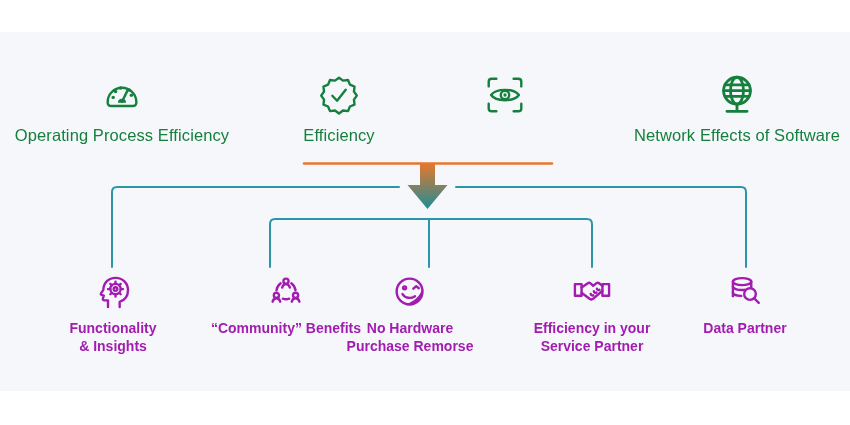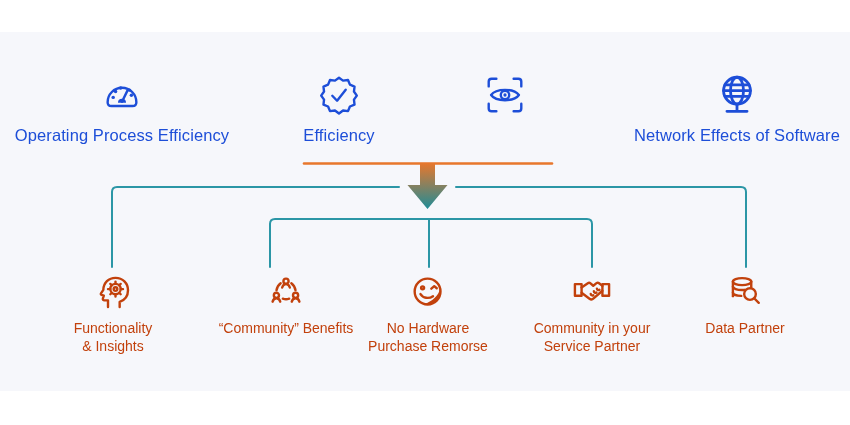--- a/index.html
+++ b/index.html
@@ -13,28 +13,28 @@
   .panel{
     position:absolute;left:0;top:32px;width:850px;height:359px;
     background:#f6f7fb;
   }
   svg.connectors{position:absolute;left:0;top:0;width:850px;height:425px;pointer-events:none;}
 
   .item{position:absolute;text-align:center;}
   .item .icwrap{display:flex;justify-content:center;}
   .item .label{white-space:pre-line;}
 
-  .top-item{top:72px;width:240px;color:#1d4ed8;}
+  .top-item{top:72px;width:240px;color:#15803d;}
   .top-item .label{margin-top:7px;font-size:16.5px;line-height:1.25;letter-spacing:.1px;}
-  .bottom-item{top:272px;width:180px;color:#c2410c;}
+  .bottom-item{top:272px;width:180px;color:#a21caf;font-weight:bold;}
   .bottom-item .label{margin-top:7px;font-size:14px;line-height:1.3;}
 
   
   .t0{left:2px;}  .t1{left:219px;} .t2{left:385px;} .t3{left:617px;}
-  .b0{left:23px;} .b1{left:196px;} .b2{left:338px;} .b3{left:502px;} .b4{left:655px;}
+  .b0{left:23px;} .b1{left:196px;} .b2{left:320px;} .b3{left:502px;} .b4{left:655px;}
 
   .ic{display:block;}
   .ic *{vector-effect:non-scaling-stroke;}
   .ic .s{fill:none;stroke:currentColor;stroke-width:2.4;stroke-linecap:round;stroke-linejoin:round;}
   .ic .s3{fill:none;stroke:currentColor;stroke-width:2.8;stroke-linecap:round;stroke-linejoin:round;}
   .ic .f{fill:currentColor;stroke:none;}
 </style>
 </head>
 <body>
 
@@ -159,21 +159,21 @@
         <svg class="ic" width="40" height="40" viewBox="0 0 48 48">
       <path class="s" d="M3.5,14.5 H11.5 V28.5 H3.5 Z"></path>
       <path class="s" d="M44.5,14.5 H36.5 V28.5 H44.5 Z"></path>
       <path class="s" d="M11.5,18.5 L19,13.4 C20,12.7 21.3,12.8 22.2,13.6 L25.5,16.5 L29.4,13.4 C30.3,12.7 31.6,12.8 32.5,13.5 L36.5,16.7"></path>
       <path class="s" d="M11.5,25 L21,32 C22.5,33.1 24.5,33 25.9,31.7 L36.5,22.5"></path>
       <path class="s" d="M22.5,26.3 A2,2 0 0 0 25.6,27.8"></path>
       <path class="s" d="M26.2,23.1 A2,2 0 0 0 29.3,24.6"></path>
       <path class="s" d="M29.9,19.9 A2,2 0 0 0 33,21.4"></path>
     </svg>
       </div>
-    <div class="label">Community in your
+    <div class="label">Efficiency in your
 Service Partner</div>
   </div>
 
   <div class="item bottom-item b4">
     <div class="icwrap">
         <svg class="ic" width="40" height="40" viewBox="0 0 48 48">
       <ellipse class="s" cx="20.5" cy="11.5" rx="11" ry="4.2"></ellipse>
       <path class="s" d="M9.5,11.5 V29"></path>
       <path class="s" d="M31.5,11.5 V18"></path>
       <path class="s" d="M9.5,17.5 C9.5,19.8 14.4,21.6 20.5,21.6 C21.6,21.6 22.6,21.55 23.6,21.4"></path>

